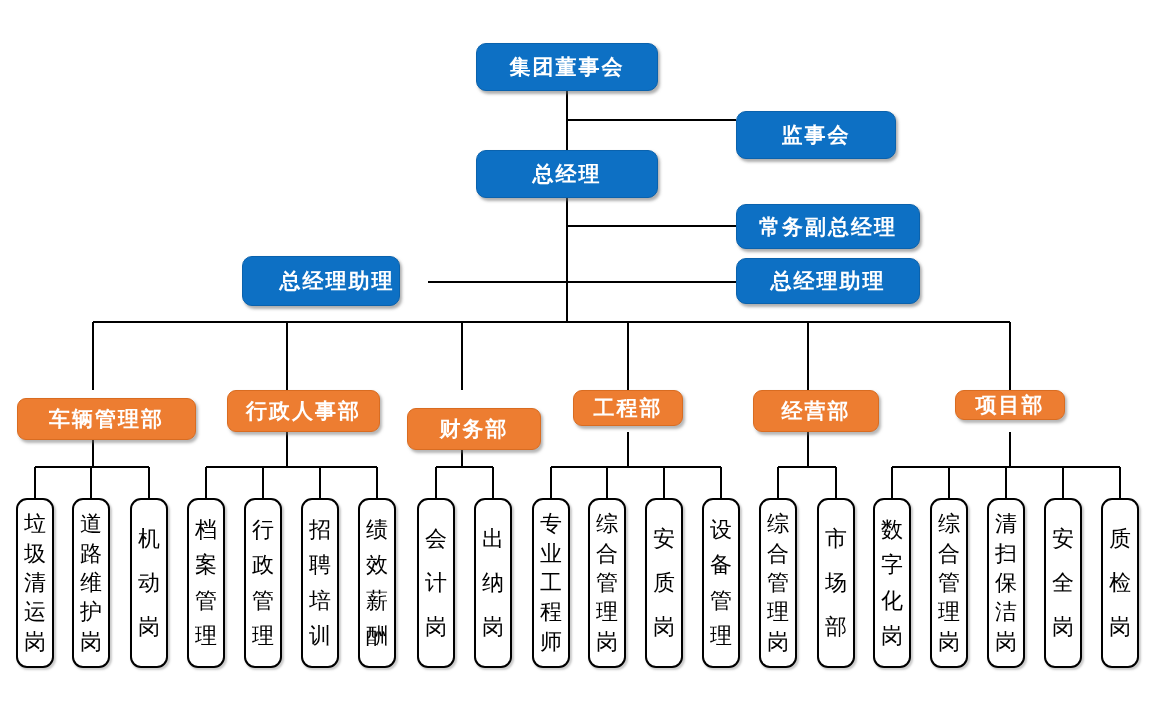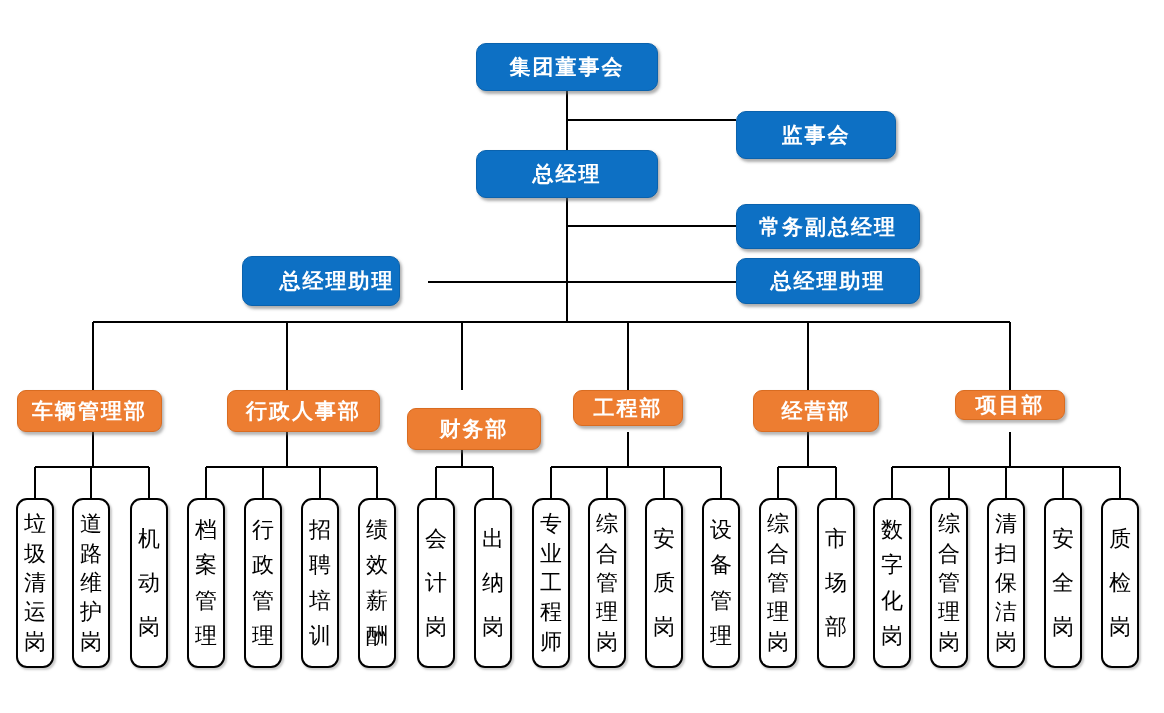--- a/index.html
+++ b/index.html
@@ -90,21 +90,21 @@
     </g>
   </svg>
 
   <div class="node blue" style="left:476px;top:43px;width:182px;height:48px;">集团董事会</div>
   <div class="node blue" style="left:736px;top:111px;width:160px;height:48px;">监事会</div>
   <div class="node blue" style="left:736px;top:204px;width:184px;height:45px;">常务副总经理</div>
   <div class="node blue" style="left:476px;top:150px;width:182px;height:48px;">总经理</div>
   <div class="node blue" style="left:242px;top:256px;width:158px;height:50px;padding-left:32px;">总经理助理</div>
   <div class="node blue" style="left:736px;top:258px;width:184px;height:46px;">总经理助理</div>
 
-  <div class="node orange" style="left:17px;top:390px;width:145px;height:42px;">车辆管理部</div>
+  <div class="node orange" style="left:17px;top:398px;width:179px;height:42px;">车辆管理部</div>
   <div class="node orange" style="left:211px;top:390px;width:153px;height:42px;margin-left:16px;">行政人事部</div>
   <div class="node orange" style="left:407px;top:408px;width:134px;height:42px;">财务部</div>
   <div class="node orange" style="left:573px;top:390px;width:110px;height:36px;">工程部</div>
   <div class="node orange" style="left:753px;top:390px;width:126px;height:42px;">经营部</div>
   <div class="node orange" style="left:955px;top:390px;width:110px;height:30px;">项目部</div>
 
   <div class="leaf" style="left:16px;top:498px;">
       <span>垃</span>
       <span>圾</span>
       <span>清</span>

